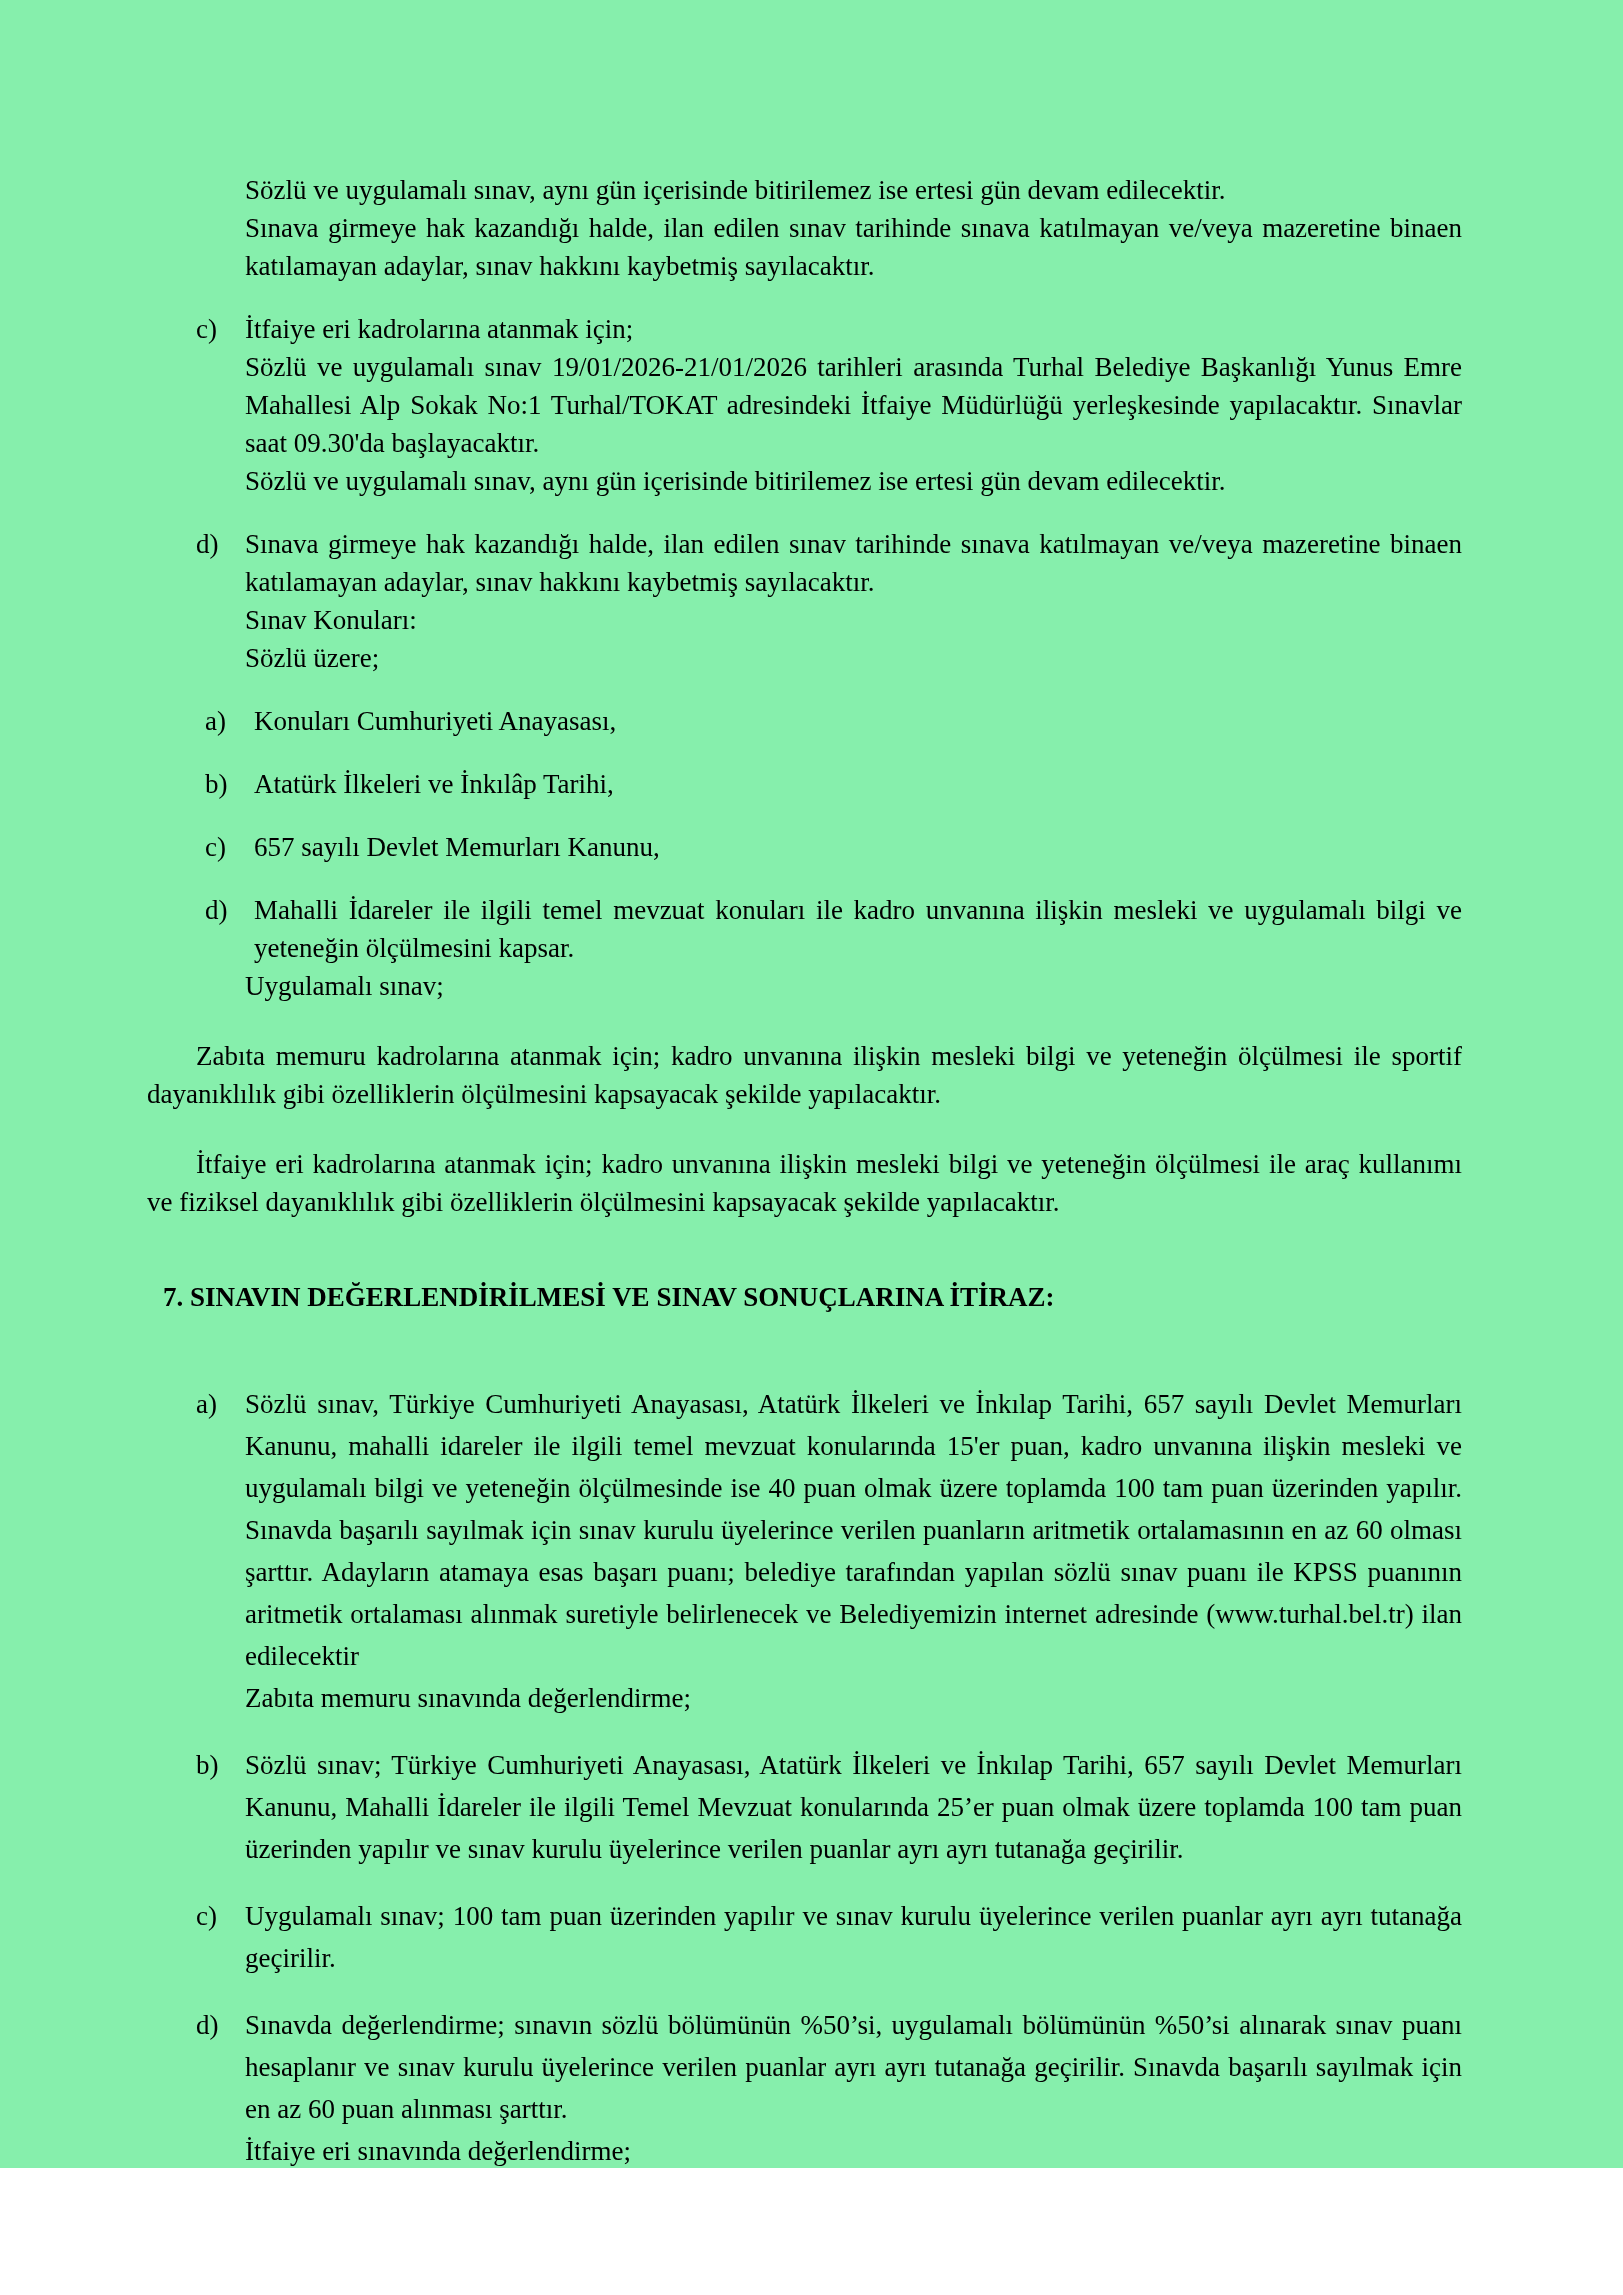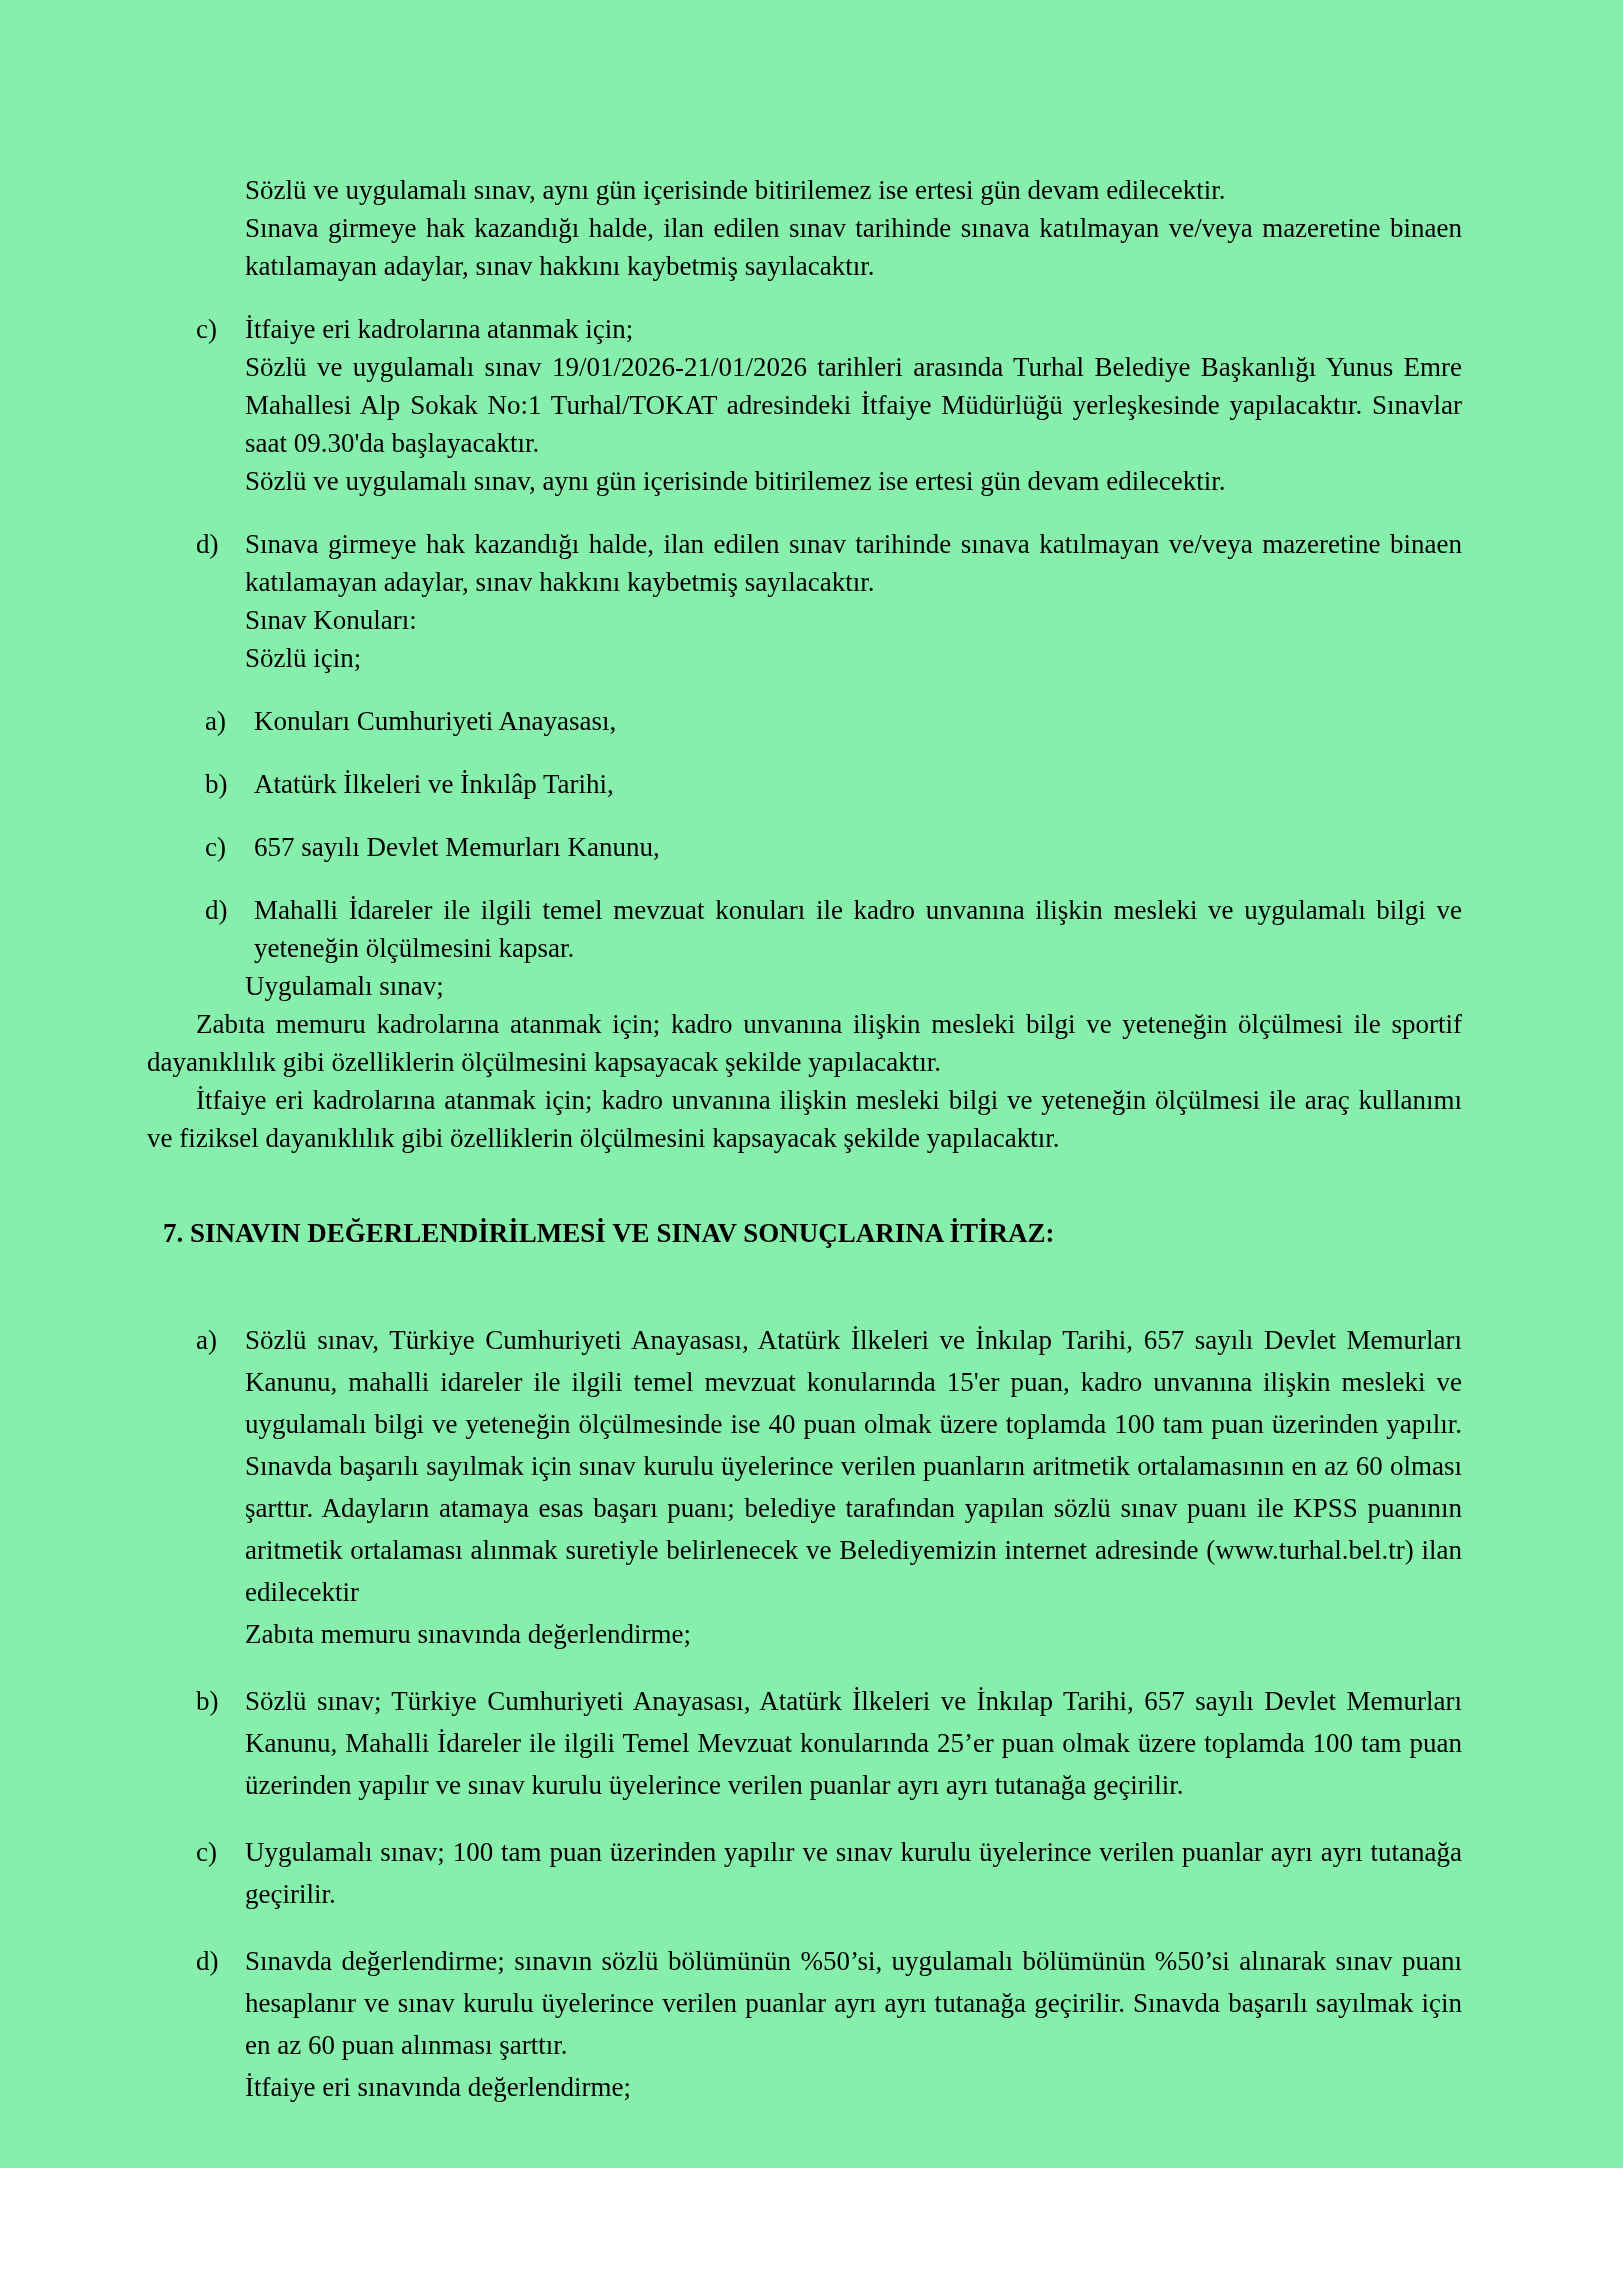--- a/index.html
+++ b/index.html
@@ -38,20 +38,21 @@
     line-height: 42px;
   }
 
   
   .indent {
     margin-left: 98px;
   }
   
   .firstindent {
     text-indent: 49px;
+    margin-top: 32px;
   }
 
   
   .li {
     position: relative;
     margin: 0;
     padding-left: 98px;
     font-size: 27px;
     line-height: 38px;
     text-align: justify;
@@ -112,21 +113,21 @@
     <p class="p indent">Sözlü ve uygulamalı sınav 19/01/2026-21/01/2026 tarihleri arasında Turhal Belediye Başkanlığı Yunus Emre Mahallesi Alp Sokak No:1 Turhal/TOKAT adresindeki İtfaiye Müdürlüğü yerleşkesinde yapılacaktır. Sınavlar saat 09.30'da başlayacaktır.</p>
 
     <p class="p indent">Sözlü ve uygulamalı sınav, aynı gün içerisinde bitirilemez ise ertesi gün devam edilecektir.</p>
 
     <div class="li">
       <span class="marker">d)</span>
       <span class="body">Sınava girmeye hak kazandığı halde, ilan edilen sınav tarihinde sınava katılmayan ve/veya mazeretine binaen katılamayan adaylar, sınav hakkını kaybetmiş sayılacaktır.</span>
     </div>
 
     <p class="p indent">Sınav Konuları:</p>
-    <p class="p indent">Sözlü için;</p>
+    <p class="p indent">Sözlü üzere;</p>
 
     <div class="li sub">
       <span class="marker">a)</span>
       <span class="body">Konuları Cumhuriyeti Anayasası,</span>
     </div>
     <div class="li sub">
       <span class="marker">b)</span>
       <span class="body">Atatürk İlkeleri ve İnkılâp Tarihi,</span>
     </div>
     <div class="li sub">

